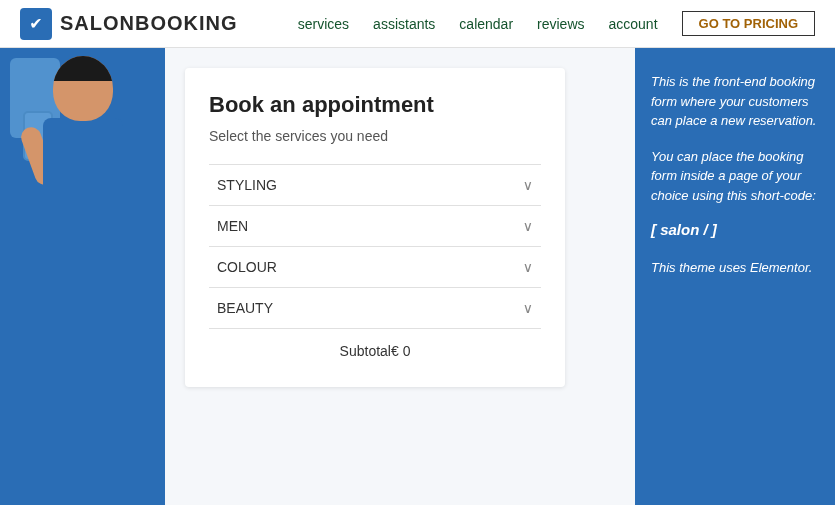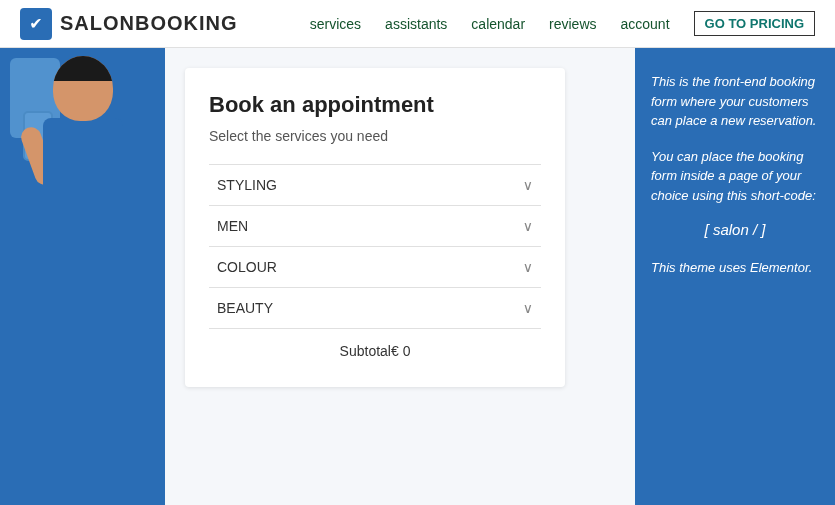--- a/index.html
+++ b/index.html
@@ -50,23 +50,23 @@
     }
     .nav-item {
       font-size: 14px;
       color: #14532d;
       cursor: pointer;
       text-decoration: none;
     }
     .nav-pricing {
       font-size: 13px;
       font-weight: bold;
-      color: #0f766e;
+      color: #a16207;
       border: 1px solid #333;
-      padding: 4px 10px;
+      padding: 4px 16px;
       cursor: pointer;
     }
 
     
     .main {
       display: flex;
       height: calc(505px - 48px);
       position: relative;
     }
 
@@ -248,23 +248,22 @@
       font-size: 13px;
       color: #fff;
       font-style: italic;
       line-height: 1.5;
       margin-bottom: 16px;
     }
     .shortcode {
       font-size: 15px;
       color: #fff;
       font-style: italic;
-      font-weight: normal;
+      font-weight: bold;
       margin-bottom: 20px;
-      text-align: center;
     }
     .info-text-bottom {
       font-size: 13px;
       color: #fff;
       font-style: italic;
       line-height: 1.5;
     }
   </style>
 </head>
 <body>

